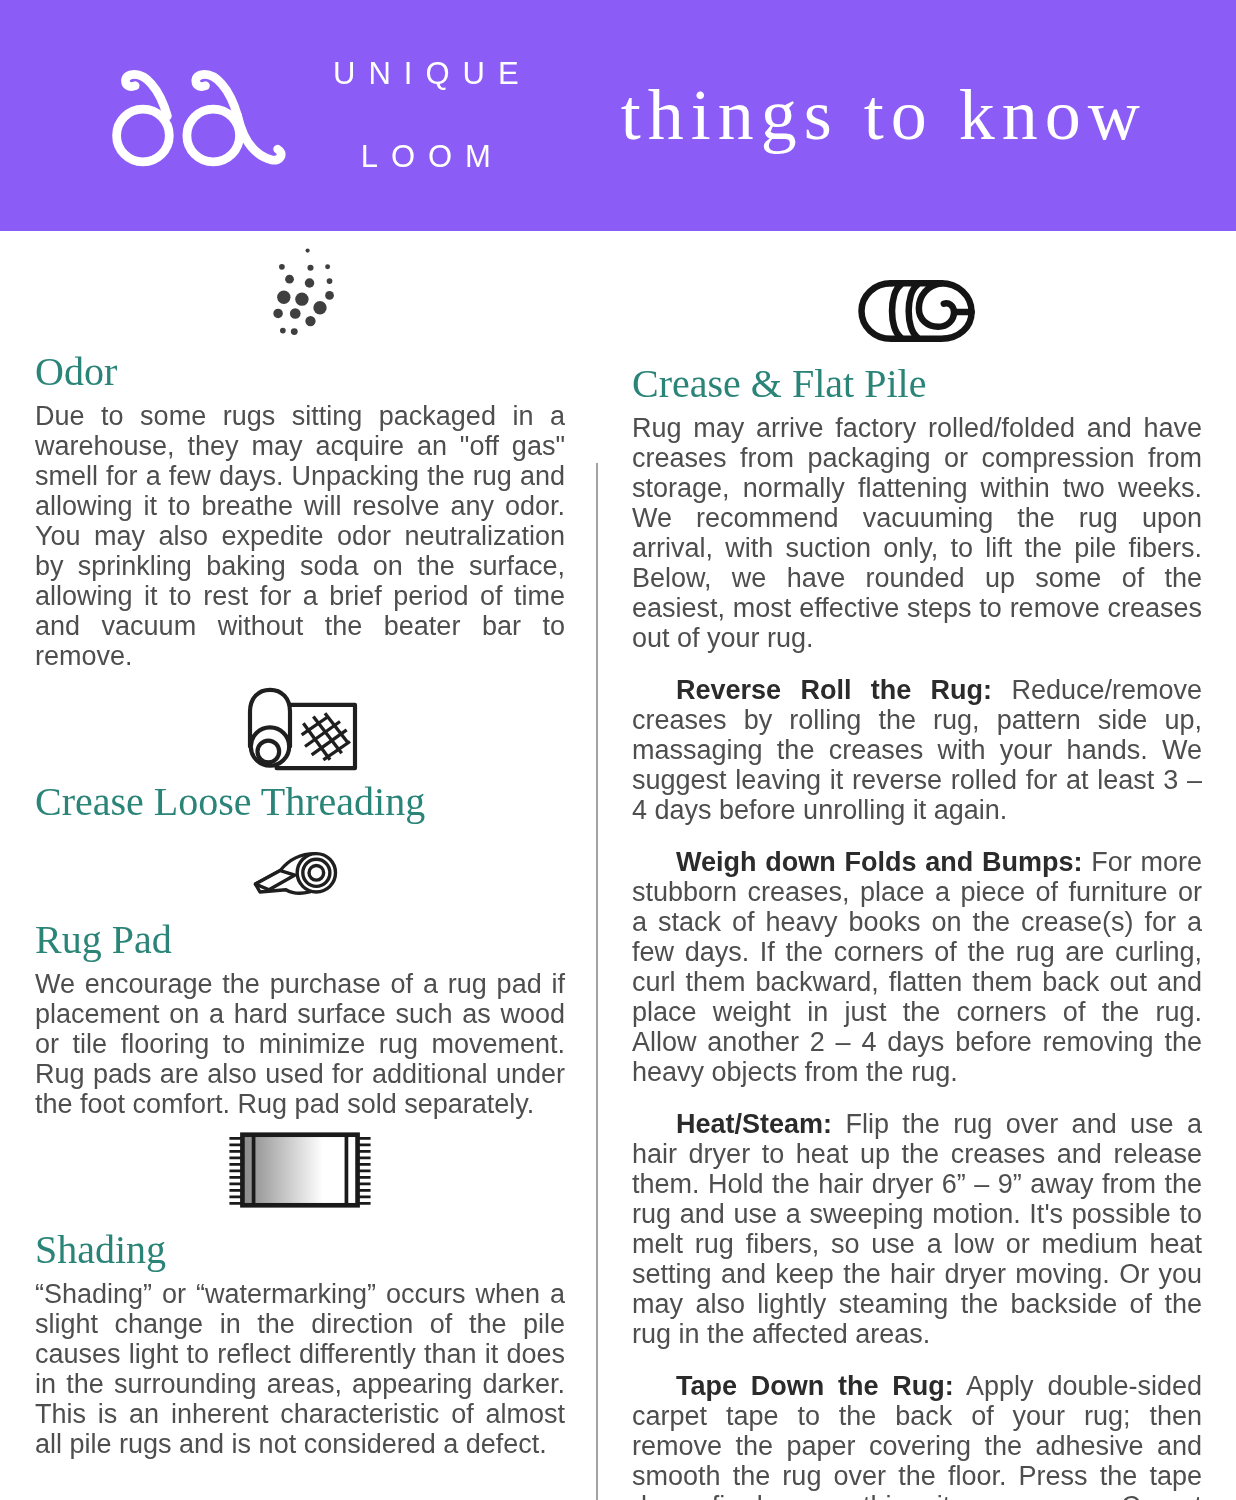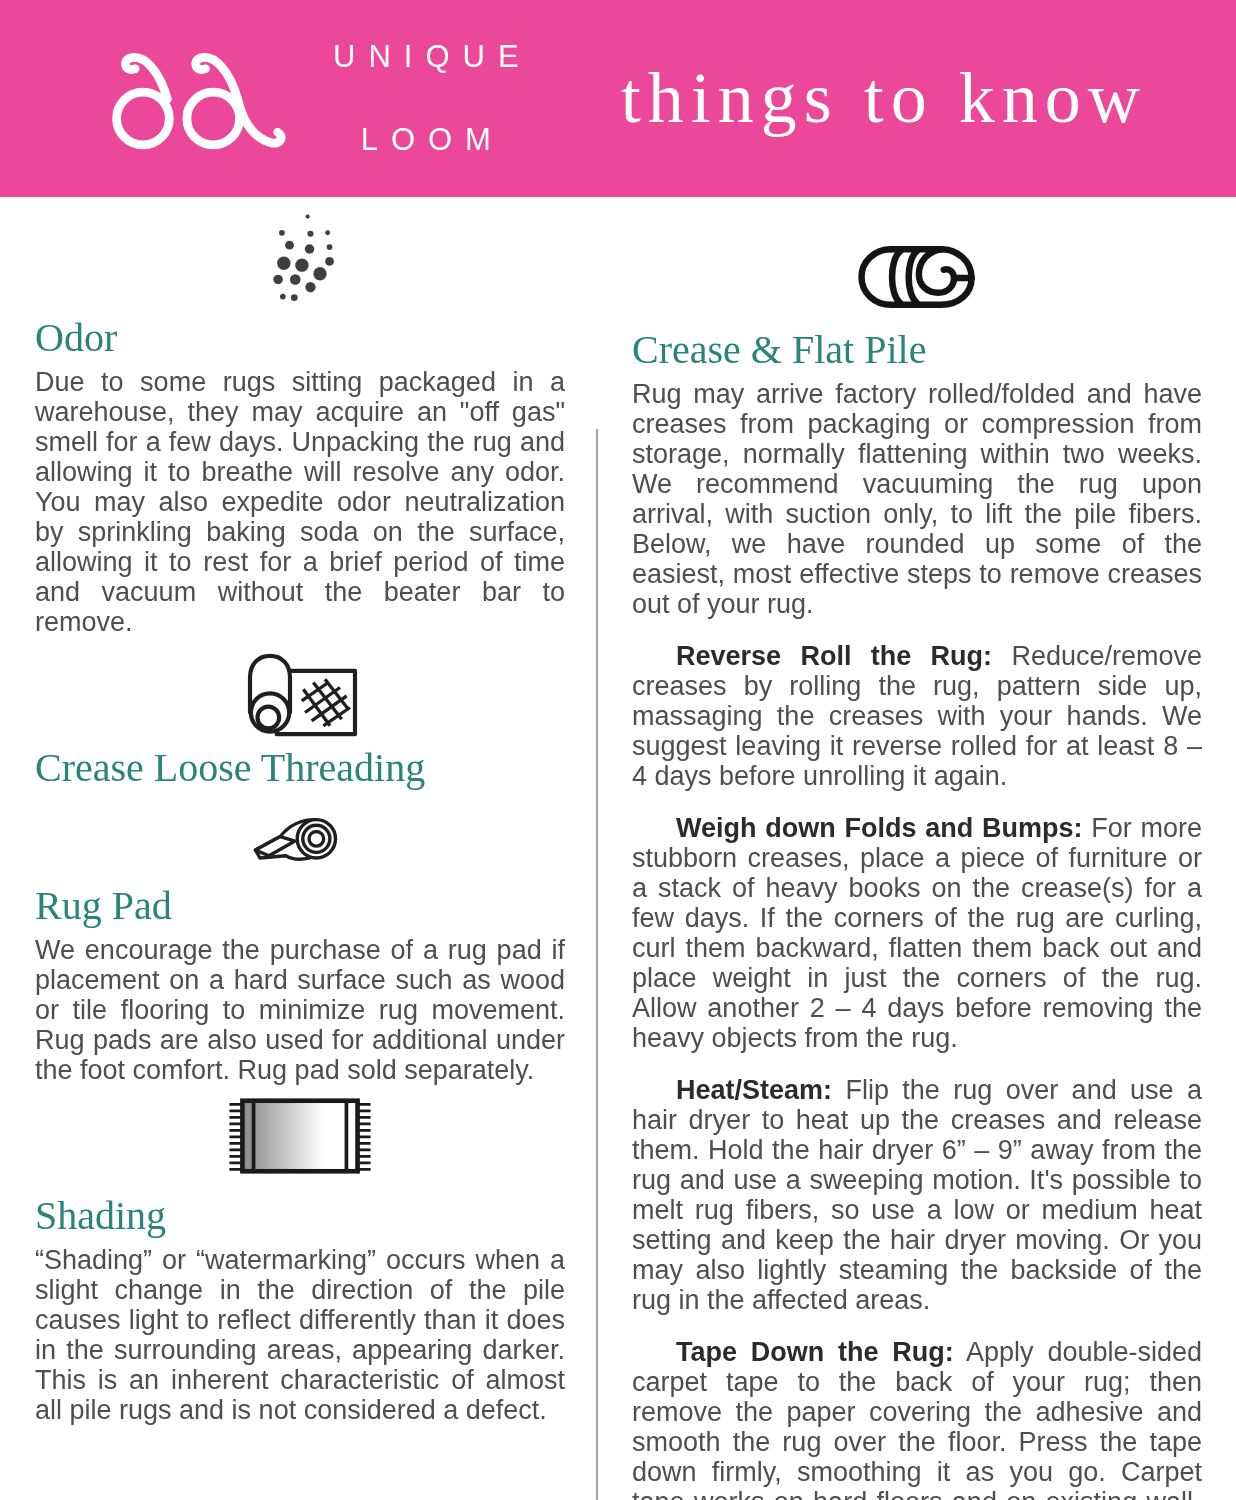--- a/index.html
+++ b/index.html
@@ -5,21 +5,21 @@
   html,body{margin:0;padding:0;}
   body{
     width:1236px;height:1500px;overflow:hidden;background:#ffffff;
     font-family:"Liberation Sans", sans-serif;
     -webkit-font-smoothing:antialiased;
   }
   .page{position:relative;width:1236px;height:1500px;overflow:hidden;}
 
   
   .header{
-    height:197px;background:#ec4899;color:#ffffff;
+    height:231px;background:#8b5cf6;color:#ffffff;
     display:flex;align-items:center;padding-left:100px;box-sizing:border-box;
   }
   .logo-group{display:flex;align-items:center;gap:28px;}
   .logo-svg{width:205px;height:110px;flex:0 0 auto;}
   .brand-name{
     font-size:31px;letter-spacing:13px;line-height:1.35;font-weight:400;
     text-align:center;white-space:pre-line;
   }
   .tagline{
     flex:1;text-align:center;
@@ -198,21 +198,21 @@
               <path d="M42 9 L96 9"></path>
               <path d="M96 9 C82 11 72 22 72 36 C72 48 81 56 93 56 C103 56 110 49 110 40 C110 33 104 29 99 31"></path>
               <path d="M52 11 C40 20 40 58 52 67"></path>
               <path d="M70 11 C58 20 58 58 70 67"></path>
             </g>
           </svg>
         </div>
         <h2 class="sec-title">Crease &amp; Flat Pile</h2>
         <p class="sec-body">Rug may arrive factory rolled/folded and have creases from packaging or compression from storage, normally flattening within two weeks. We recommend vacuuming the rug upon arrival, with suction only, to lift the pile fibers. Below, we have rounded up some of the easiest, most effective steps to remove creases out of your rug.</p>
 
-        <p class="sec-body tip"><b>Reverse Roll the Rug:</b><span> Reduce/remove creases by rolling the rug, pattern side up, massaging the creases with your hands. We suggest leaving it reverse rolled for at least 8 – 4 days before unrolling it again.</span></p>
+        <p class="sec-body tip"><b>Reverse Roll the Rug:</b><span> Reduce/remove creases by rolling the rug, pattern side up, massaging the creases with your hands. We suggest leaving it reverse rolled for at least 3 – 4 days before unrolling it again.</span></p>
 
         <p class="sec-body tip"><b>Weigh down Folds and Bumps:</b><span> For more stubborn creases, place a piece of furniture or a stack of heavy books on the crease(s) for a few days. If the corners of the rug are curling, curl them backward, flatten them back out and place weight in just the corners of the rug. Allow another 2 – 4 days before removing the heavy objects from the rug.</span></p>
 
         <p class="sec-body tip"><b>Heat/Steam:</b><span> Flip the rug over and use a hair dryer to heat up the creases and release them. Hold the hair dryer 6” – 9” away from the rug and use a sweeping motion. It's possible to melt rug fibers, so use a low or medium heat setting and keep the hair dryer moving. Or you may also lightly steaming the backside of the rug in the affected areas.</span></p>
 
         <p class="sec-body tip"><b>Tape Down the Rug:</b><span> Apply double-sided carpet tape to the back of your rug; then remove the paper covering the adhesive and smooth the rug over the floor. Press the tape down firmly, smoothing it as you go. Carpet tape works on hard floors and on existing wall-to-wall carpet, holding your rug in place. If you have laminate flooring, purchase a less adhesive double-sided tape to prevent the laminate from buckling or otherwise being damaged.</span></p>
       </div>
 
     </div>
   </div>

